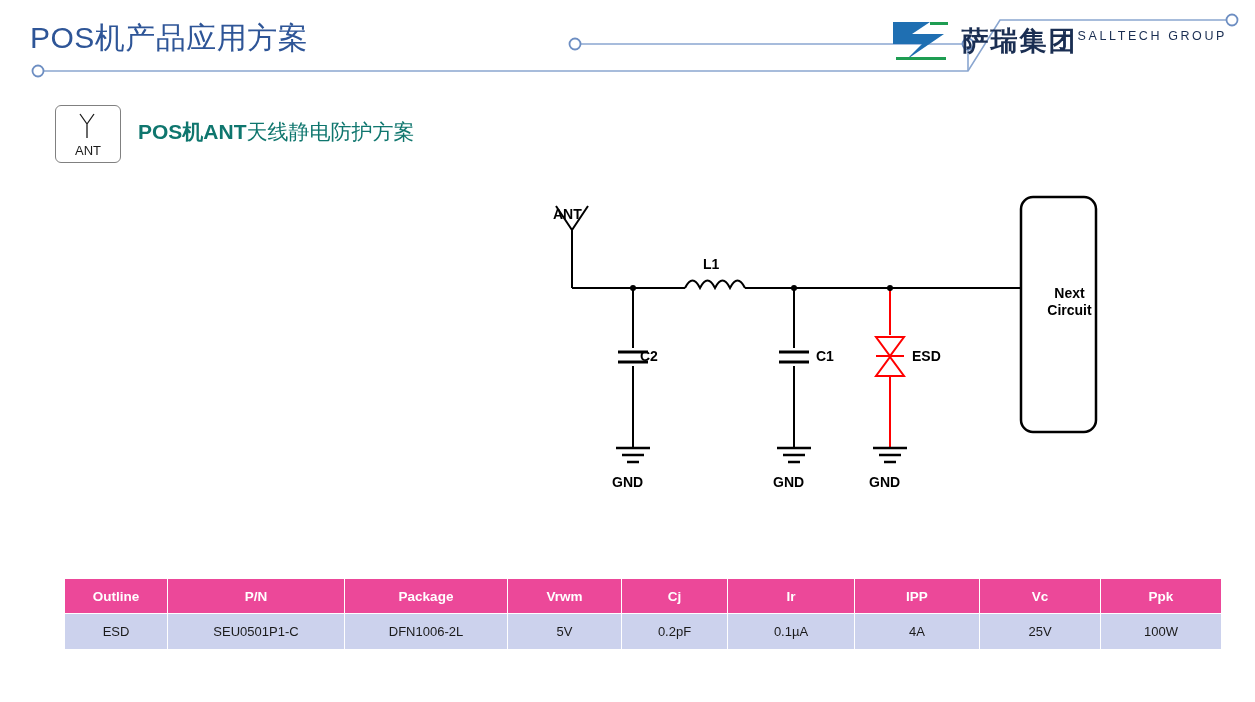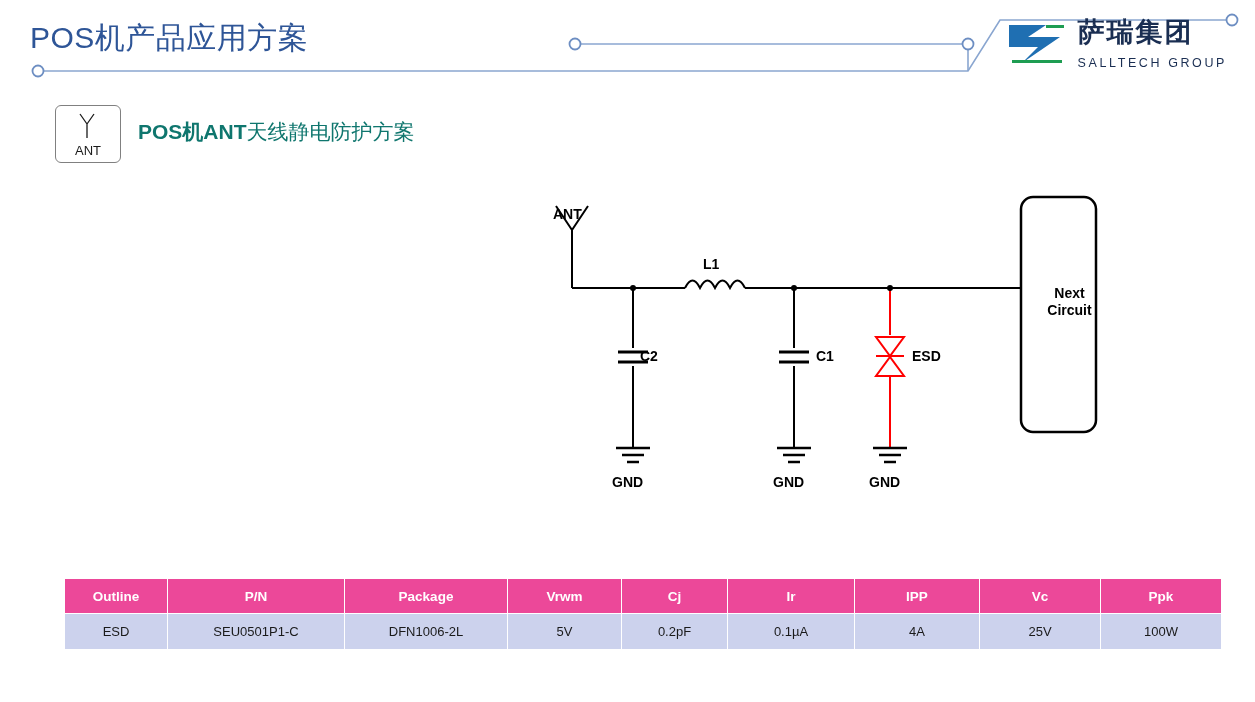--- a/index.html
+++ b/index.html
@@ -42,35 +42,35 @@
     align-items: center;
     gap: 10px;
   }
   #logo-mark {
     width: 62px;
     height: 46px;
     position: relative;
   }
   #logo-text {
     display: flex;
-    flex-direction: column;
+    flex-direction: row;
     align-items: flex-start;
     line-height: 1.05;
   }
   #logo-cn {
     font-size: 27px;
     font-weight: bold;
     color: #1a2e52;
     letter-spacing: 2px;
   }
   #logo-en {
     font-size: 12.5px;
     color: #1a2e52;
     letter-spacing: 2.6px;
-    margin-top: 11px;
+    margin-top: 3px;
   }
 
   
   #ant-icon-box {
     position: absolute;
     left: 55px;
     top: 105px;
     width: 64px;
     height: 56px;
     border: 1px solid #808080;

